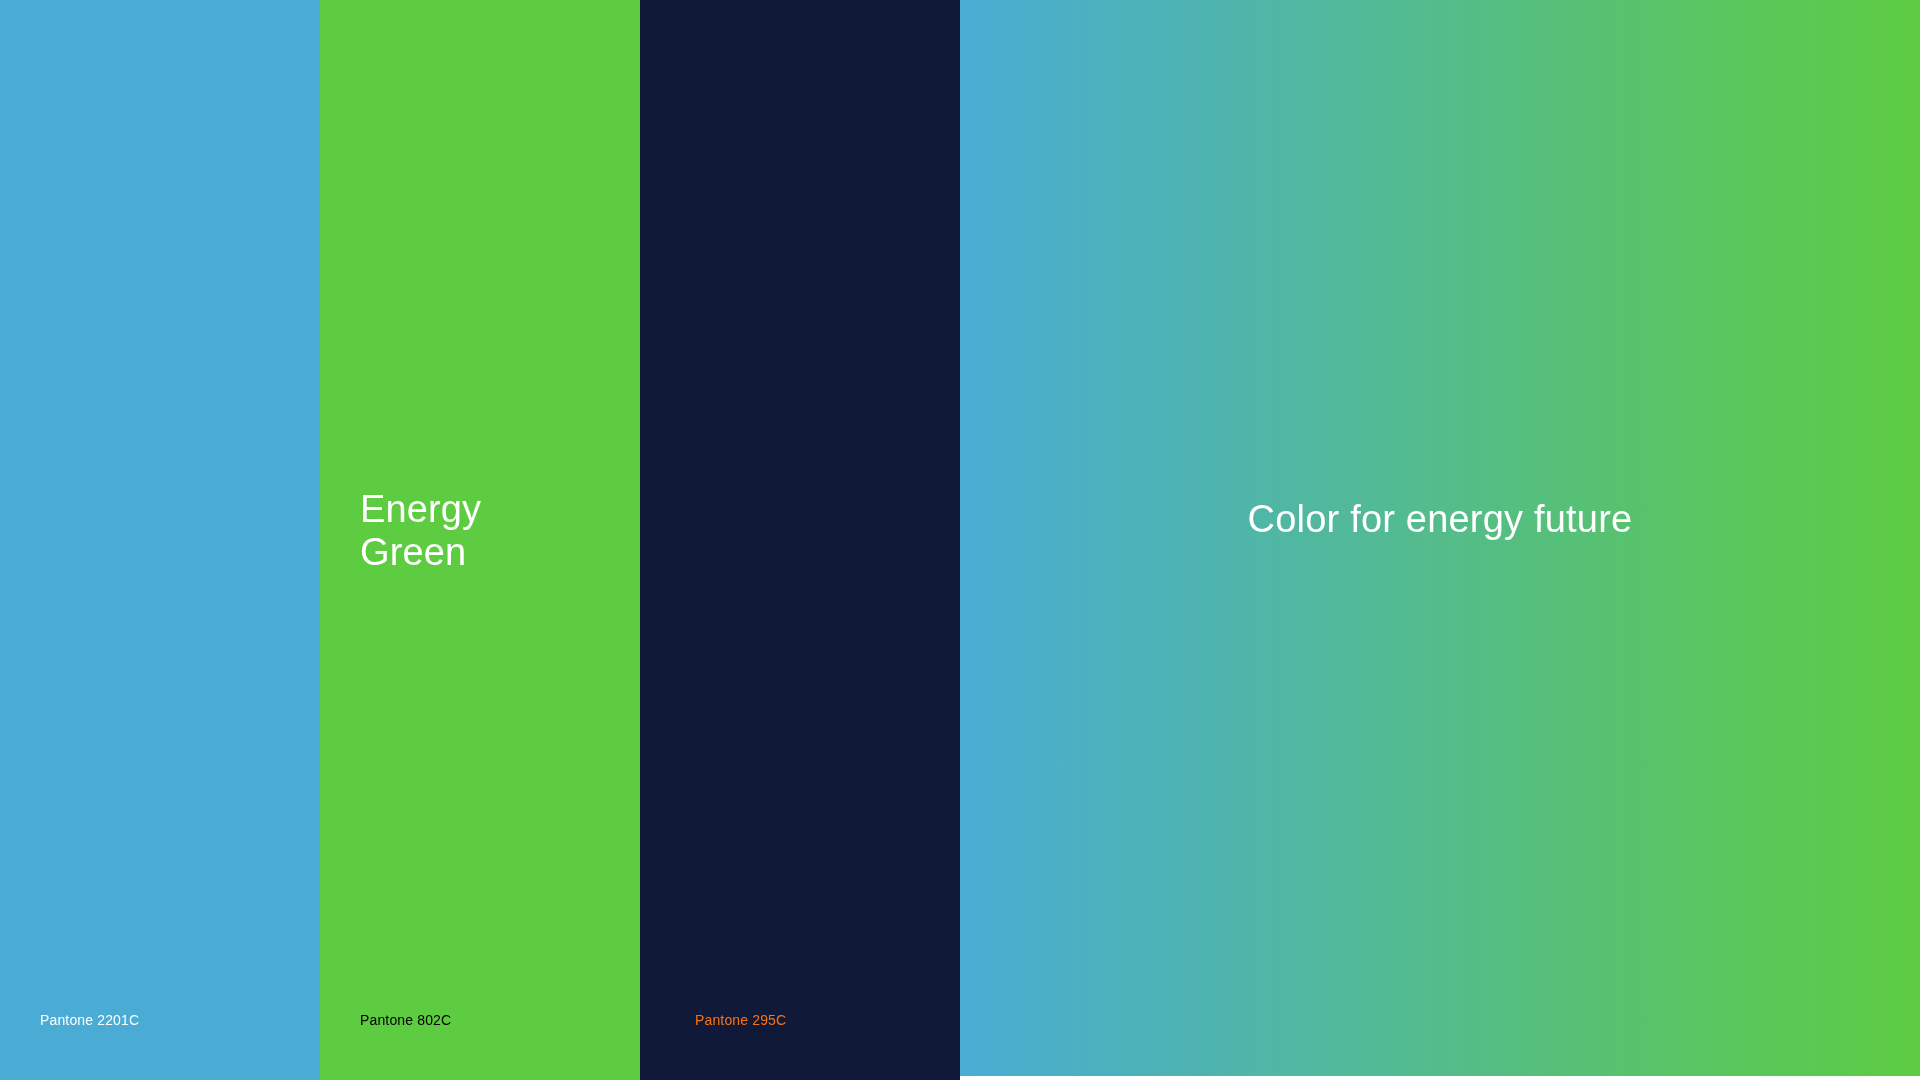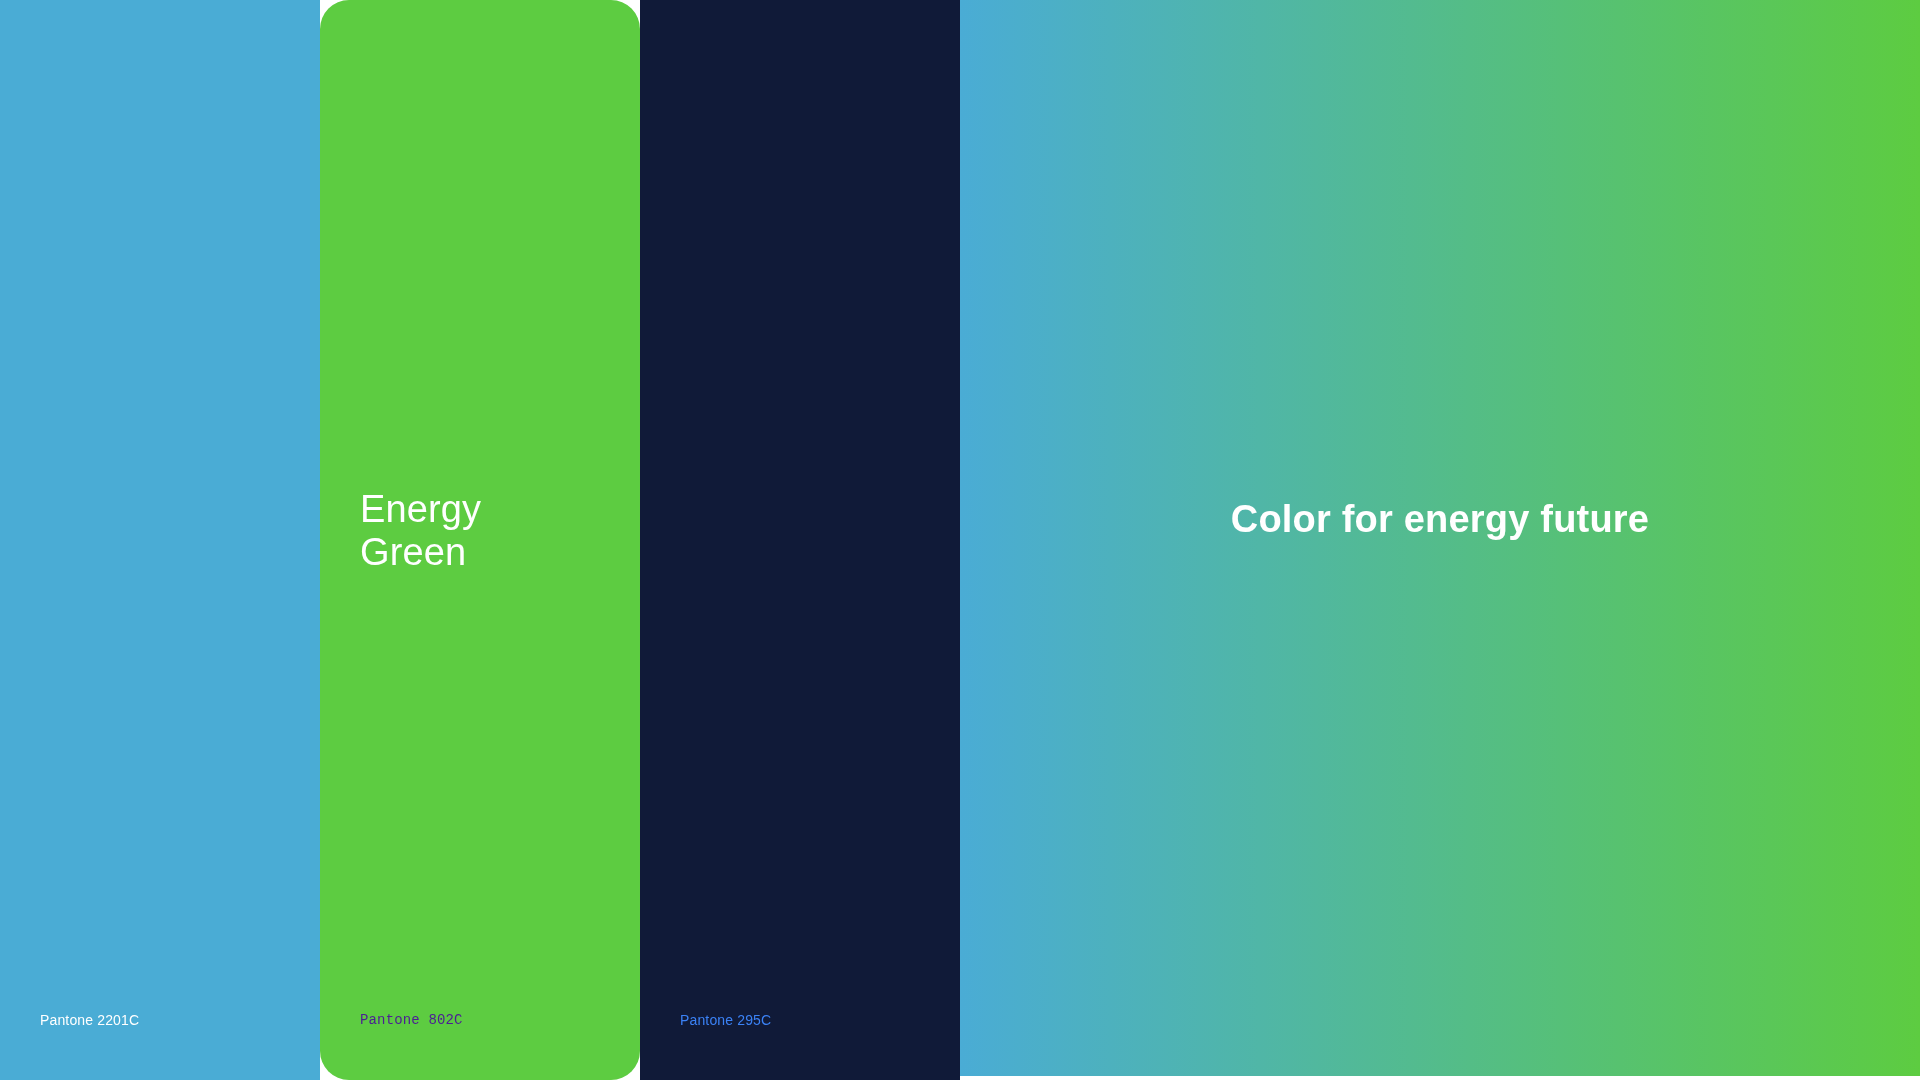--- a/index.html
+++ b/index.html
@@ -64,21 +64,21 @@
     display: flex;
     align-items: center;
     justify-content: center;
     box-sizing: border-box;
   }
 
   .feature-headline {
     margin: 0;
     padding-bottom: 42px;
     font-size: 38px;
-    font-weight: 700;
+    font-weight: 400;
     line-height: 1.12;
     letter-spacing: 0.2px;
     color: #ffffff;
     text-align: center;
     white-space: nowrap;
   }
 
   .bottom-edge {
     position: absolute;
     left: 0;
@@ -90,28 +90,28 @@
 </style>
 </head>
 <body>
 
 <div id="palette-board" style="background: rgb(255, 255, 255);">
 
   <section class="swatch" style="background: rgb(74, 172, 213); width: 320px;">
     <p class="swatch-code" style="color: rgb(255, 255, 255);">Pantone 2201C</p>
   </section>
 
-  <section class="swatch" style="background: rgb(93, 204, 65); width: 320px; border-radius: 29px;">
+  <section class="swatch" style="background: rgb(93, 204, 65); width: 320px;">
     <h2 class="swatch-name" style="color: rgb(255, 255, 255);">Energy
 Green</h2>
-    <p class="swatch-code" style="color: #4c1d95; font-family: Liberation Mono, monospace;">Pantone 802C</p>
+    <p class="swatch-code" style="color: #000000;">Pantone 802C</p>
   </section>
 
   <section class="swatch" style="background: rgb(16, 26, 56); width: 320px;">
-    <p class="swatch-code" style="color: #3b82f6;">Pantone 295C</p>
+    <p class="swatch-code" style="color: #f97316; margin-left: 15px;">Pantone 295C</p>
   </section>
 
   <section class="feature-panel" style="background: linear-gradient(to right, rgb(74, 172, 213) 0%, rgb(93, 204, 65) 100%);">
     <h1 class="feature-headline" style="color: rgb(255, 255, 255);">Color for energy future</h1>
     <div class="bottom-edge"></div>
   </section>
 
 </div>
 
 </body></html>

